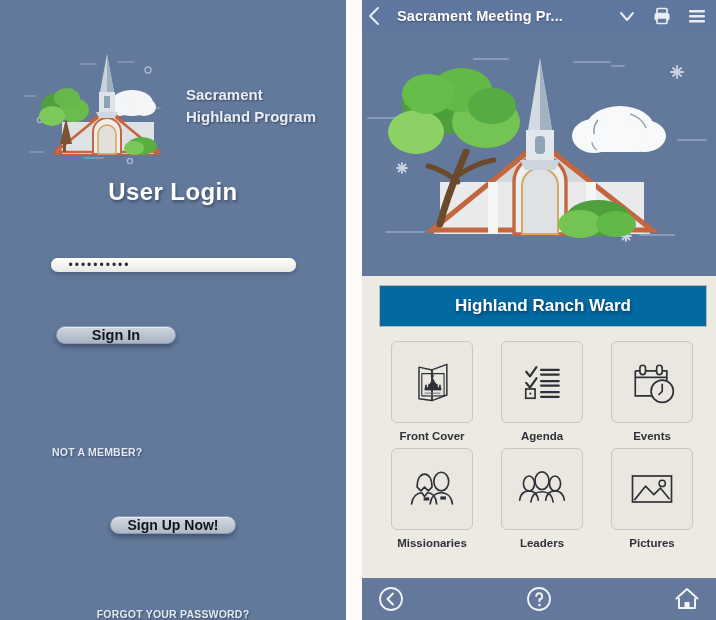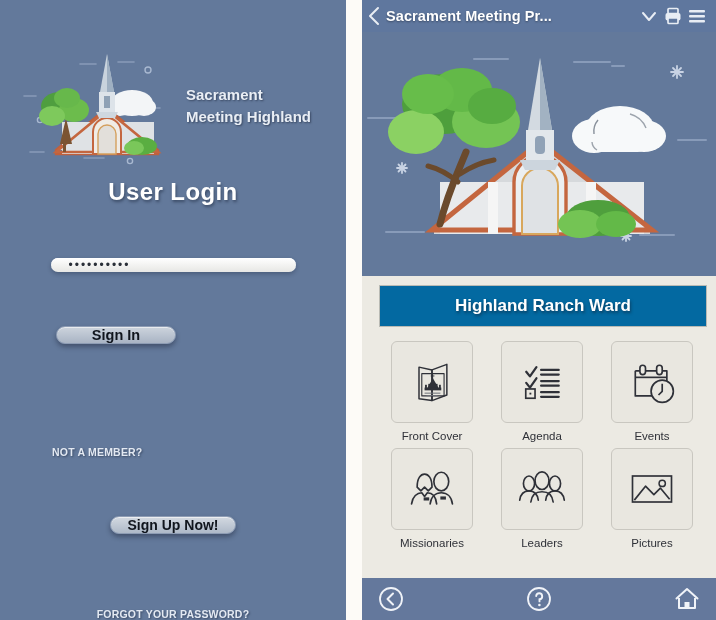--- a/index.html
+++ b/index.html
@@ -130,21 +130,21 @@
     flex-direction: column;
     position: relative;
   }
   .app-header {
     height: 32px;
     background: #5d7falpha;
     background: #5f779e;
     display: flex;
     align-items: center;
     padding: 0 8px 0 4px;
-    gap: 2px;
+    gap: 13px;
   }
   .hdr-back { width: 18px; height: 24px; flex: 0 0 18px; cursor: pointer; }
   .hdr-title {
     flex: 1 1 auto;
     color: #ffffff;
     font-size: 14.5px;
     font-weight: bold;
     white-space: nowrap;
     overflow: hidden;
     text-shadow: 0 1px 2px rgba(15,22,36,.45);
@@ -180,20 +180,21 @@
   .grid {
     flex: 1 1 auto;
     background: #eceae3;
     padding: 14px 16px 0 22px;
     display: grid;
     grid-template-columns: repeat(3, 1fr);
     grid-auto-rows: min-content;
     row-gap: 6px;
     column-gap: 14px;
     align-content: start;
+    font-weight: bold;
   }
   .tile { display: flex; flex-direction: column; align-items: center; cursor: pointer; }
   .tile-box {
     width: 82px; height: 82px;
     background: #e9e7e0;
     border: 1px solid #c9c7c0;
     border-radius: 6px;
     display: flex; align-items: center; justify-content: center;
   }
   .tile-label {
@@ -268,21 +269,21 @@
           </g>
 
           <g>
             <ellipse cx="120" cy="98" rx="15" ry="9" fill="#5aae41"></ellipse>
             <ellipse cx="112" cy="100" rx="10" ry="7" fill="#7ac75a"></ellipse>
           </g>
         </svg>
       </div>
       <div class="brand-text">
         <div>Sacrament</div>
-        <div>Meeting Highland</div>
+        <div>Highland Program</div>
       </div>
     </div>
 
     <div class="login-title">User Login</div>
 
 
     <input class="field pw" type="text" value="••••••••••" style="">
 
     <button class="signin-btn">Sign In</button>
 

